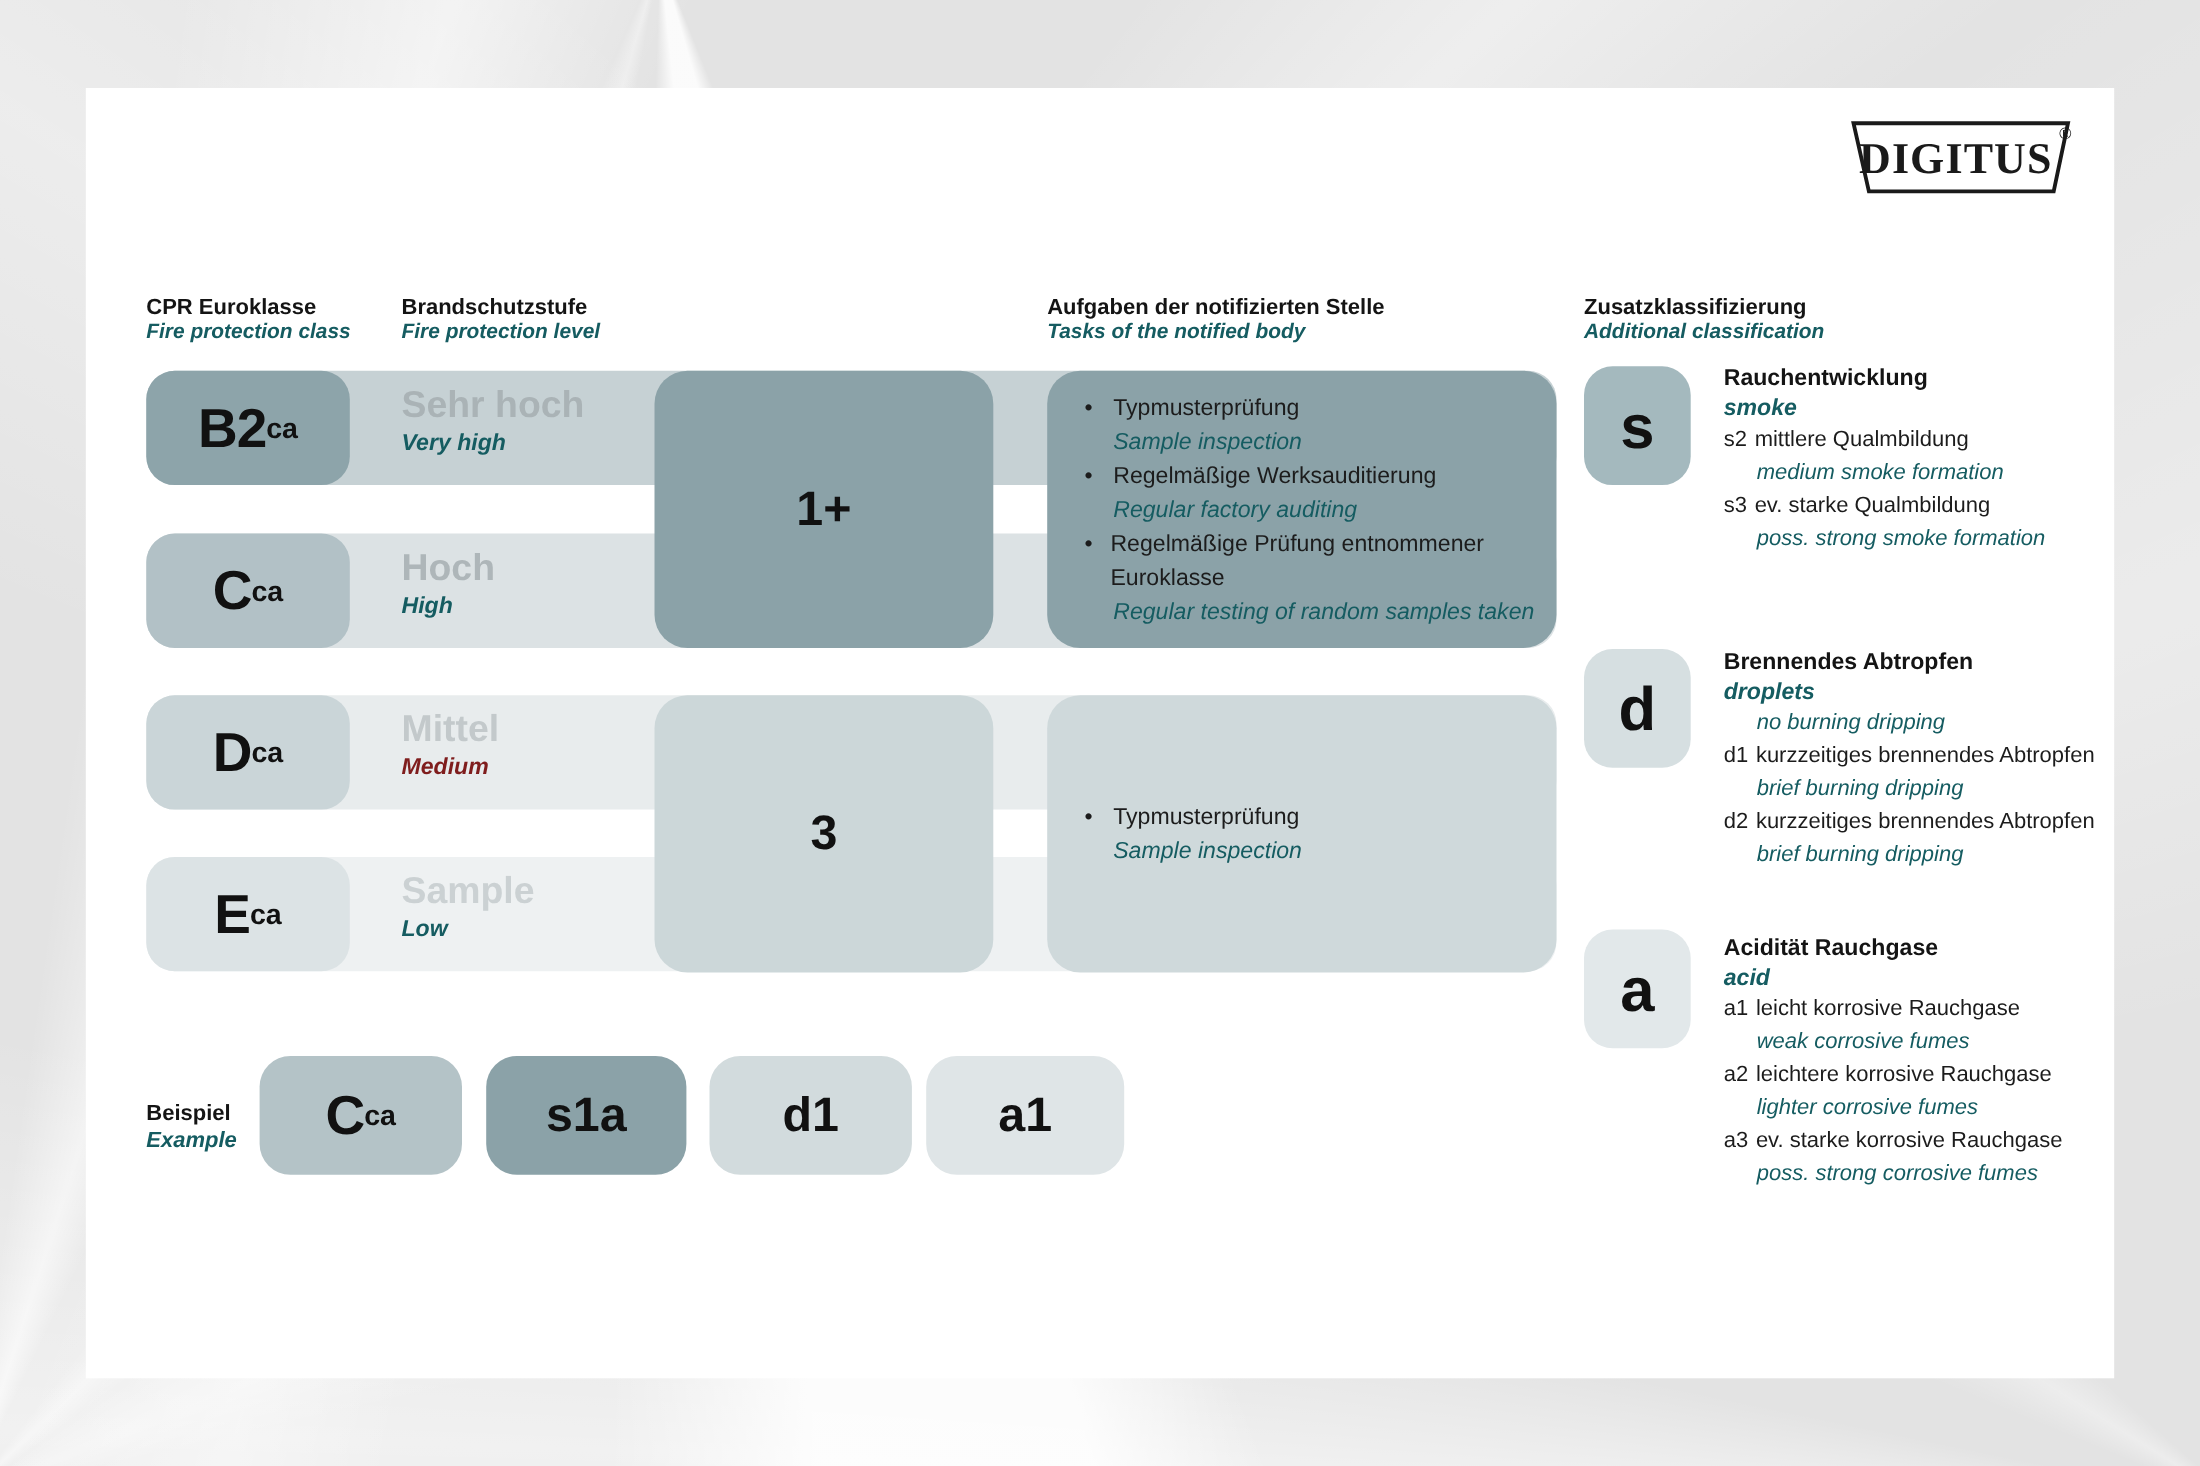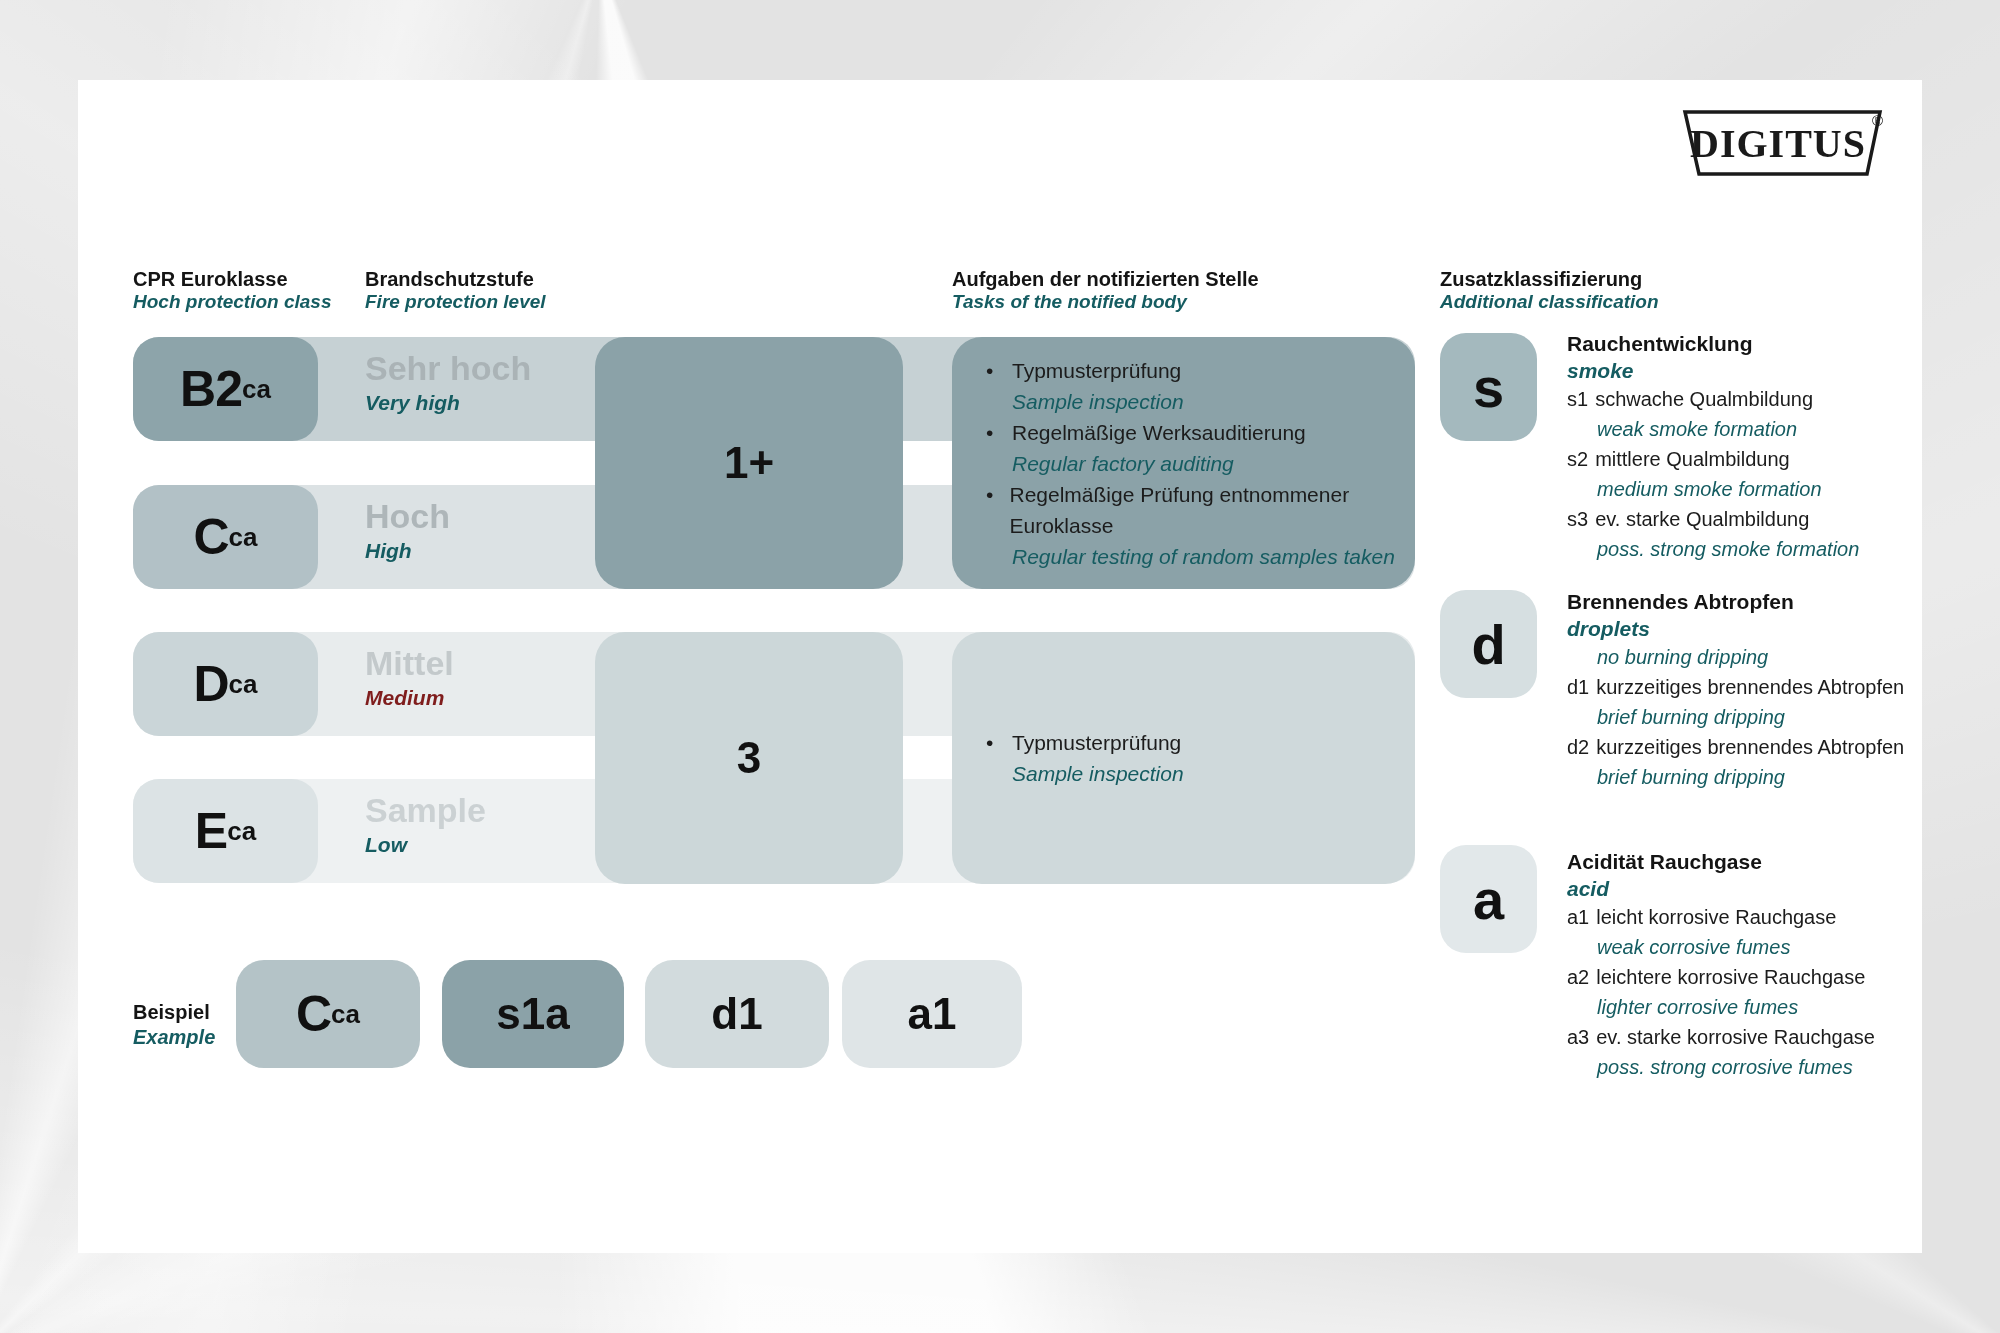--- a/index.html
+++ b/index.html
@@ -67,21 +67,21 @@
   <div class="card">
 
     <svg class="logo" viewBox="0 0 212 70">
       <polygon points="6,4 201,4 188,66 20,66" fill="none" stroke="#1a1a1a" stroke-width="3.5"></polygon>
       <text x="99" y="49" text-anchor="middle" font-family="Liberation Serif, DejaVu Serif, serif" font-weight="700" font-size="40" letter-spacing="1" fill="#1a1a1a">DIGITUS</text>
       <text x="193" y="18" font-size="15" fill="#1a1a1a">®</text>
     </svg>
 
     <div class="abs hdr" style="left:55px;top:188px;">
       <div class="de">CPR Euroklasse</div>
-      <div class="en" style="color: rgb(21, 92, 97);">Hoch protection class</div>
+      <div class="en" style="color: rgb(21, 92, 97);">Fire protection class</div>
     </div>
     <div class="abs hdr" style="left:287px;top:188px;">
       <div class="de">Brandschutzstufe</div>
       <div class="en" style="color: rgb(21, 92, 97);">Fire protection level</div>
     </div>
     <div class="abs hdr" style="left:874px;top:188px;">
       <div class="de">Aufgaben der notifizierten Stelle</div>
       <div class="en" style="color: rgb(21, 92, 97);">Tasks of the notified body</div>
     </div>
     <div class="abs hdr" style="left:1362px;top:188px;">
@@ -168,24 +168,20 @@
       </div>
     </div>
 
     <div class="sbadge" style="top: 253px; background-color: rgb(164, 185, 190);">
       <span>s</span>
     </div>
     <div class="sblock" style="top:250px;">
       <div class="ti-de">Rauchentwicklung</div>
       <div class="ti-en" style="color: rgb(21, 92, 97);">smoke</div>
       <div>
-        <div class="si-de"><span class="code">s1</span><span>schwache Qualmbildung</span></div>
-        <div class="si-en" style="color: rgb(21, 92, 97);">weak smoke formation</div>
-      </div>
-      <div>
         <div class="si-de"><span class="code">s2</span><span>mittlere Qualmbildung</span></div>
         <div class="si-en" style="color: rgb(21, 92, 97);">medium smoke formation</div>
       </div>
       <div>
         <div class="si-de"><span class="code">s3</span><span>ev. starke Qualmbildung</span></div>
         <div class="si-en" style="color: rgb(21, 92, 97);">poss. strong smoke formation</div>
       </div>
     </div>
 
     <div class="sbadge" style="top: 510px; background-color: rgb(214, 223, 225);">

